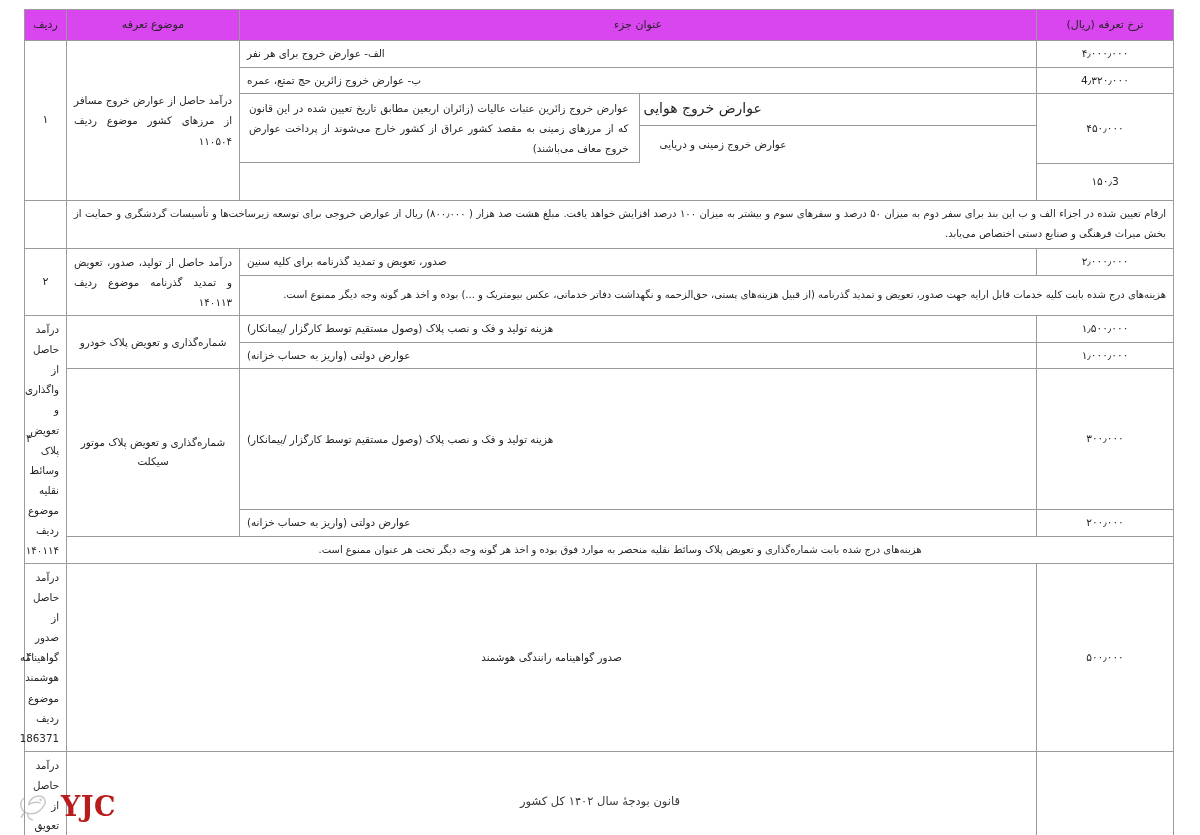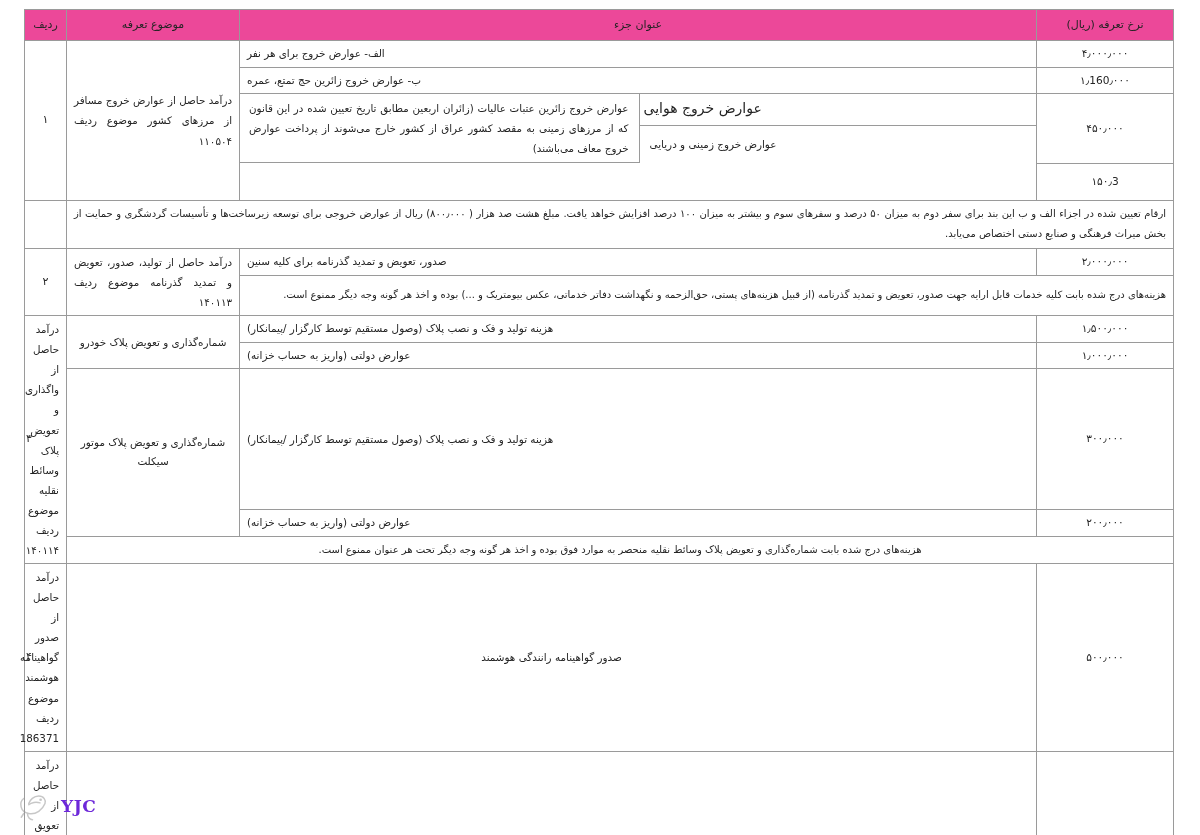--- a/index.html
+++ b/index.html
@@ -41,21 +41,21 @@
   table.tariff td,
   table.tariff th {
     border: 1px solid #9a9a9a;
     padding: 3px 7px;
     vertical-align: middle;
     box-sizing: border-box;
     color: #242424;
   }
 
   thead th {
-    background: #ec4899;
+    background: #d946ef;
     font-weight: normal;
     text-align: center;
     height: 31px;
     font-size: 11px;
     color: #2b2b2b;
   }
 
   
   col.c-rate    { width: 137px; }
   col.c-title   { width: 797px; }
@@ -137,23 +137,23 @@
     gap: 6px;
     direction: ltr;
   }
   .logo-mark {
     width: 40px;
     height: 40px;
     opacity: .55;
   }
   .logo-text {
     font-family: "DejaVu Serif", "Liberation Serif", serif;
-    font-size: 17px;
+    font-size: 27px;
     font-weight: bold;
-    color: #6d28d9;
+    color: #b91c1c;
     letter-spacing: .5px;
   }
 </style>
 </head>
 <body>
 
 <div class="page">
 
   <table class="tariff">
     <colgroup>
@@ -174,38 +174,38 @@
 
     <tbody>
 
       <tr>
         <td class="rate" style="height:22px">۴٫۰۰۰٫۰۰۰</td>
         <td class="title-right">الف- عوارض خروج برای هر نفر</td>
         <td class="subject" rowspan="4">درآمد حاصل از عوارض خروج مسافر از مرزهای کشور موضوع ردیف ۱۱۰۵۰۴</td>
         <td class="rowno" rowspan="4">۱</td>
       </tr>
       <tr>
-        <td class="rate" style="height:22px">۱٫160٫۰۰۰</td>
+        <td class="rate" style="height:22px">4٫۳۲۰٫۰۰۰</td>
         <td class="title-right">ب- عوارض خروج زائرین حج تمتع، عمره</td>
       </tr>
       <tr>
         <td class="rate" style="height:25px">۴۵۰٫۰۰۰</td>
         <td style="padding:0;border:none;">
           <table style="width:100%;border-collapse:collapse;table-layout:fixed;">
             <colgroup>
                 <col style="width:397px">
                 <col style="width:400px">
               </colgroup>
             <tbody>
                 <tr>
               <td style="border:1px solid #9a9a9a;border-top:none;border-right:none;text-align:left;padding:2px 4px;height:25px;font-size:14px;">عوارض خروج هوایی</td>
               <td rowspan="2" style="border:1px solid #9a9a9a;border-top:none;border-right:none;border-left:none;text-align:justify;text-align-last:right;padding:4px 10px;line-height:1.95;font-size:10.3px;">عوارض خروج زائرین عتبات عالیات (زائران اربعین مطابق تاریخ تعیین شده در این قانون که از مرزهای زمینی به مقصد کشور عراق از کشور خارج می‌شوند از پرداخت عوارض خروج معاف می‌باشند)</td>
             </tr>
             <tr>
-              <td style="border:1px solid #9a9a9a;border-top:none;border-bottom:none;border-right:none;text-align:left;padding:2px 10px;height:37px;font-size:10.4px;">عوارض خروج زمینی و دریایی</td>
+              <td style="border:1px solid #9a9a9a;border-top:none;border-bottom:none;border-right:none;text-align:left;padding:2px 20px;height:37px;font-size:10.4px;">عوارض خروج زمینی و دریایی</td>
             </tr>
           </tbody>
             </table>
         </td>
       </tr>
       <tr>
         <td class="rate" style="height:37px">۱۵۰٫3</td>
       </tr>
       <tr>
         <td class="note" colspan="3">ارقام تعیین شده در اجزاء الف و ب این بند برای سفر دوم به میزان ۵۰ درصد و سفرهای سوم و بیشتر به میزان ۱۰۰ درصد افزایش خواهد یافت. مبلغ هشت صد هزار ( ۸۰۰٫۰۰۰) ریال از عوارض خروجی برای توسعه زیرساخت‌ها و تأسیسات گردشگری و حمایت از بخش میراث فرهنگی و صنایع دستی اختصاص می‌یابد.</td>
@@ -257,20 +257,21 @@
         <td class="rate" style="height:72px">۲۵۰٫۰۰۰</td>
         <td class="title-center" colspan="2">تعویق در تعویض گواهینامه رانندگی فاقد اعتبار به ازای هر سال</td>
         <td class="subject">درآمد حاصل از تعویق در تعویض گواهینامه موضوع ردیف ۱۴۰۱۵۲</td>
         <td class="rowno">۵</td>
       </tr>
 
     </tbody>
   </table>
 
   <div class="footer">
+    <div class="caption">قانون بودجهٔ سال ۱۴۰۲ کل کشور</div>
     <div class="logo">
       <span class="logo-mark">
         <svg viewBox="0 0 64 64" width="40" height="40" aria-hidden="true">
           <g fill="none" stroke="#9b9b9b" stroke-width="2.4" stroke-linecap="round">
             <path d="M14 20 C6 26, 8 42, 22 44 C34 46, 44 38, 48 28 C50 23, 46 16, 38 16 C30 16, 24 22, 22 28"></path>
             <path d="M22 30 C26 26, 34 25, 40 27"></path>
             <path d="M20 44 C20 50, 24 54, 28 54"></path>
             <circle cx="41" cy="22" r="2.2" fill="#9b9b9b" stroke="none"></circle>
             <path d="M10 50 L14 44"></path>
           </g>

